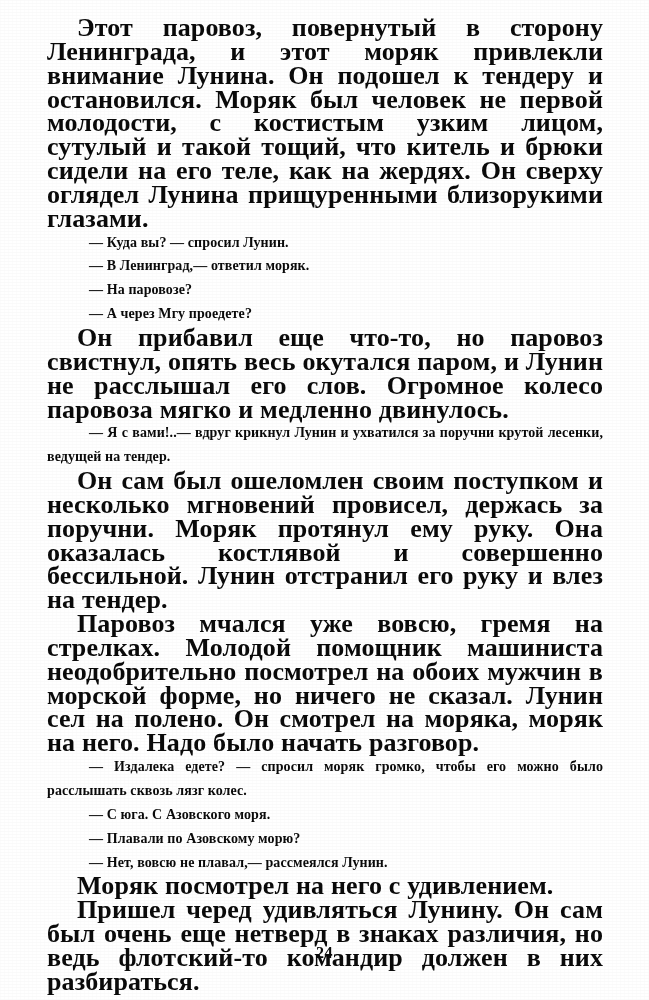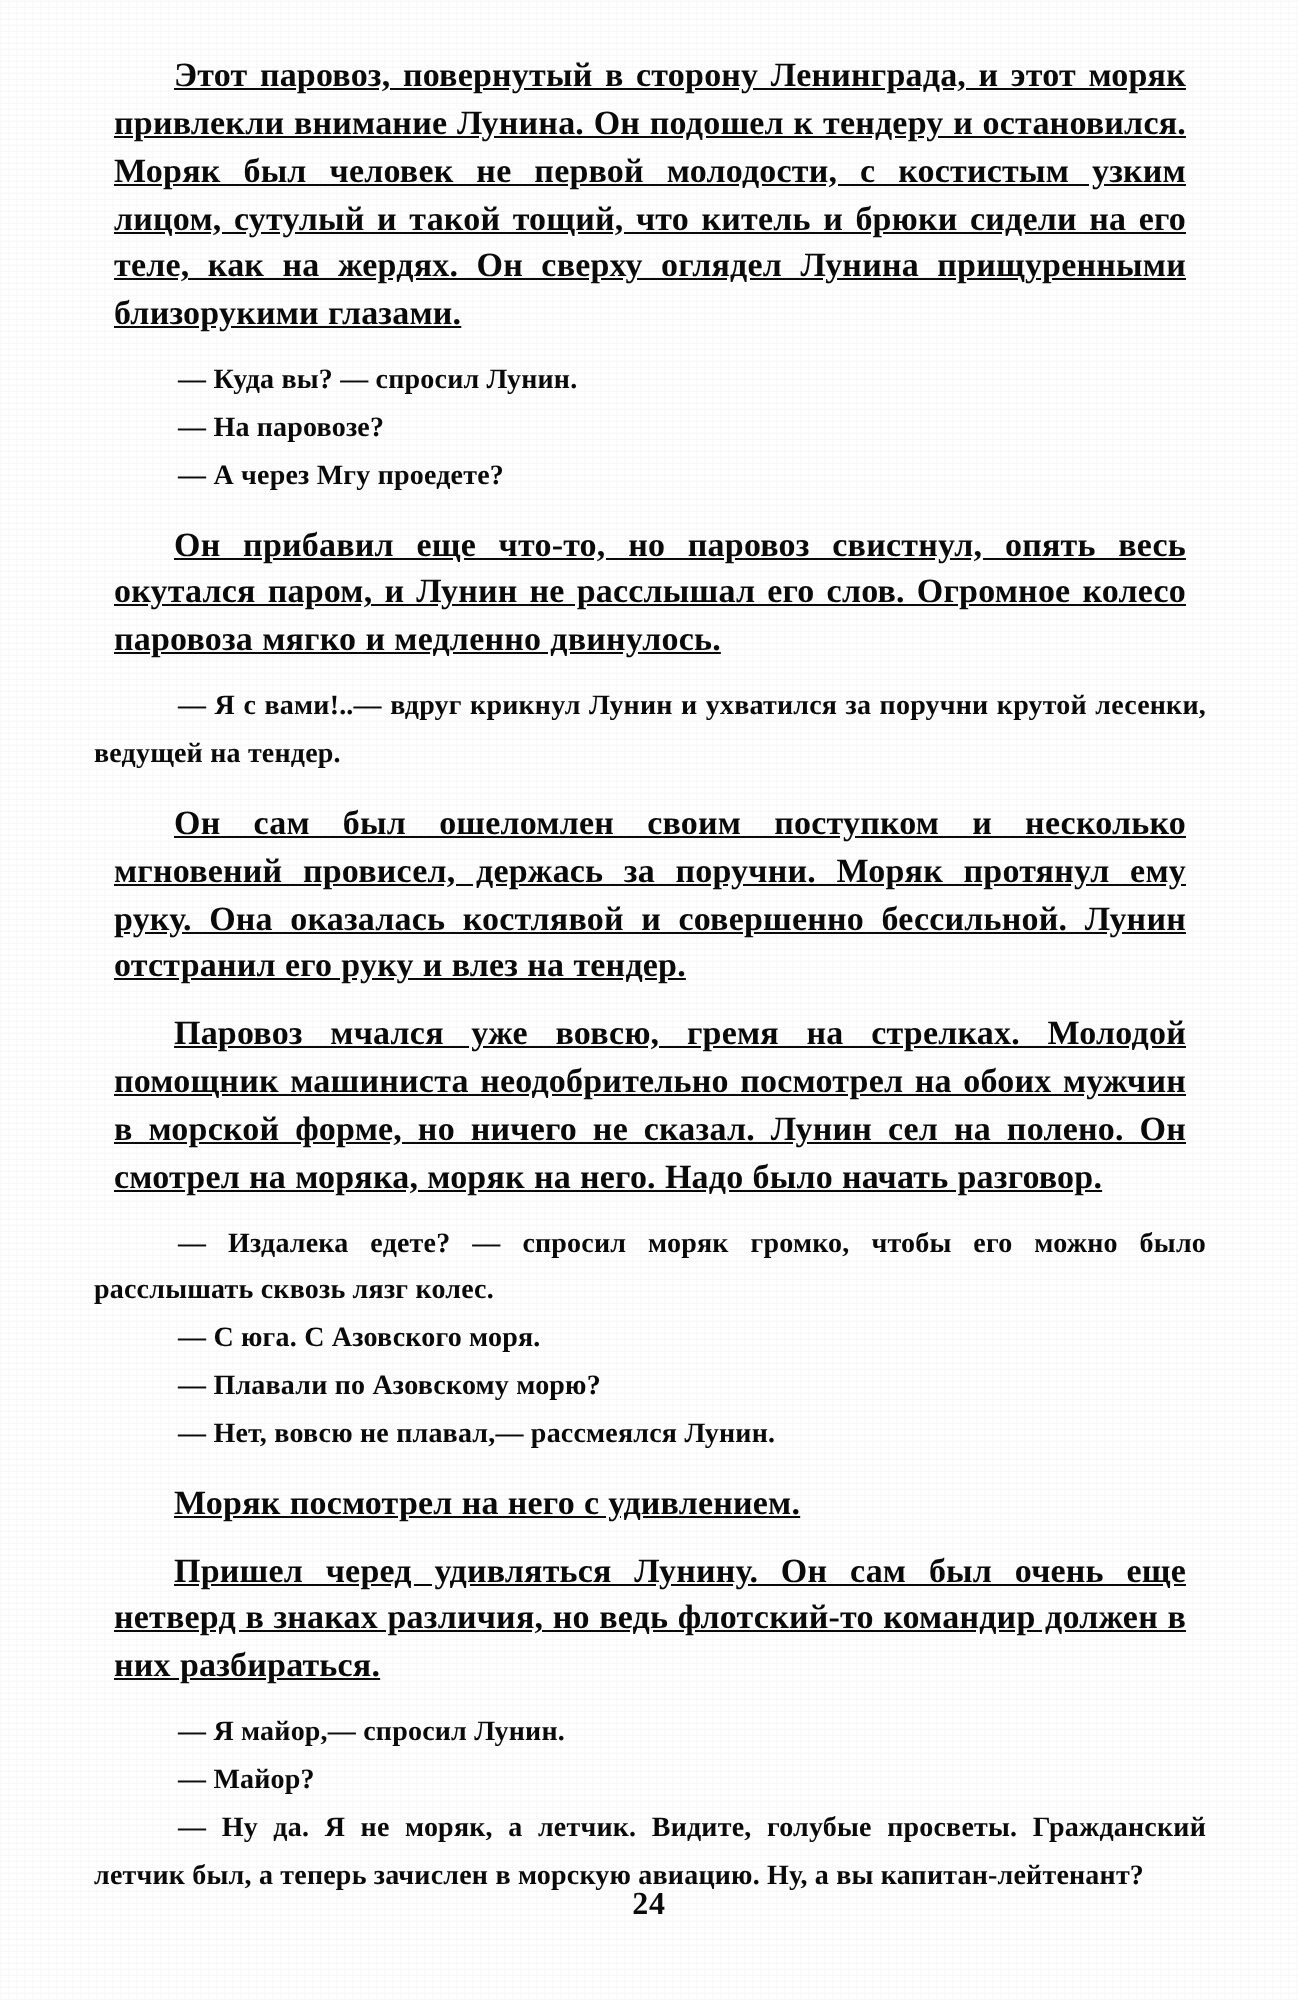--- a/index.html
+++ b/index.html
@@ -28,31 +28,30 @@
   
   .text-block {
     position: absolute;
     left: 47px;
     top: 16px;
     width: 556px;
   }
 
   
   .para {
-    margin: 10px;
+    margin: 0;
     text-align: justify;
     text-align-last: left;
     text-justify: inter-word;
-    font-size: 17px;
+    font-size: 26px;
     line-height: 23.85px;
     letter-spacing: 0.1px;
     word-spacing: 0.2px;
     font-weight: 600;
     hyphens: manual;
-    text-decoration: underline;
     -webkit-hyphens: manual;
   }
   .para.indent {
     text-indent: 30px;
   }
 
   
   .dialogue {
     margin: 0;
     text-align: justify;
@@ -99,20 +98,21 @@
 </style>
 </head>
 <body>
 
 <div class="page">
 
   <div class="text-block">
 
   <p class="para indent">Этот паровоз, повернутый в сторону Ленинграда, и этот моряк привлекли внимание Лунина. Он подошел к тендеру и остановился. Моряк был человек не первой молодости, с костистым узким лицом, сутулый и такой тощий, что китель и брюки сидели на его теле, как на жердях. Он сверху оглядел Лунина прищуренными близорукими глазами.</p>
       <p class="dialogue">— Куда вы? — спросил Лунин.</p>
+      <p class="dialogue">— В Ленинград,— ответил моряк.</p>
       <p class="dialogue">— На паровозе?</p>
       <p class="dialogue">— А через Мгу проедете?</p>
       <p class="para indent">Он прибавил еще что-то, но паровоз свистнул, опять весь окутался паром, и Лунин не расслышал его слов. Огромное колесо паровоза мягко и медленно двинулось.</p>
       <p class="dialogue wrap">— Я с вами!..— вдруг крикнул Лунин и ухватился за поручни крутой лесенки, ведущей на тендер.</p>
       <p class="para indent">Он сам был ошеломлен своим поступком и несколько мгновений провисел, держась за поручни. Моряк протянул ему руку. Она оказалась костлявой и совершенно бессильной. Лунин отстранил его руку и влез на тендер.</p>
       <p class="para indent">Паровоз мчался уже вовсю, гремя на стрелках. Молодой помощник машиниста неодобрительно посмотрел на обоих мужчин в морской форме, но ничего не сказал. Лунин сел на полено. Он смотрел на моряка, моряк на него. Надо было начать разговор.</p>
       <p class="dialogue wrap">— Издалека едете? — спросил моряк громко, чтобы его можно было расслышать сквозь лязг колес.</p>
       <p class="dialogue">— С юга. С Азовского моря.</p>
       <p class="dialogue">— Плавали по Азовскому морю?</p>
       <p class="dialogue">— Нет, вовсю не плавал,— рассмеялся Лунин.</p>

